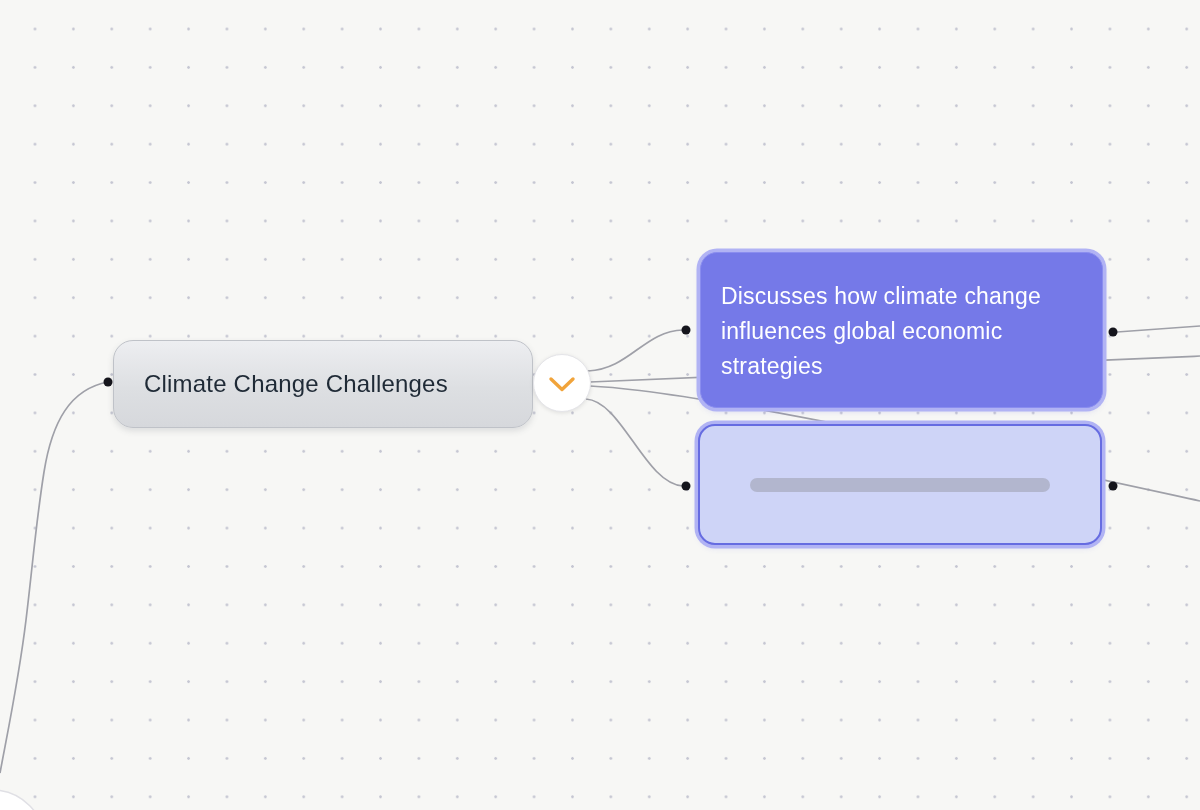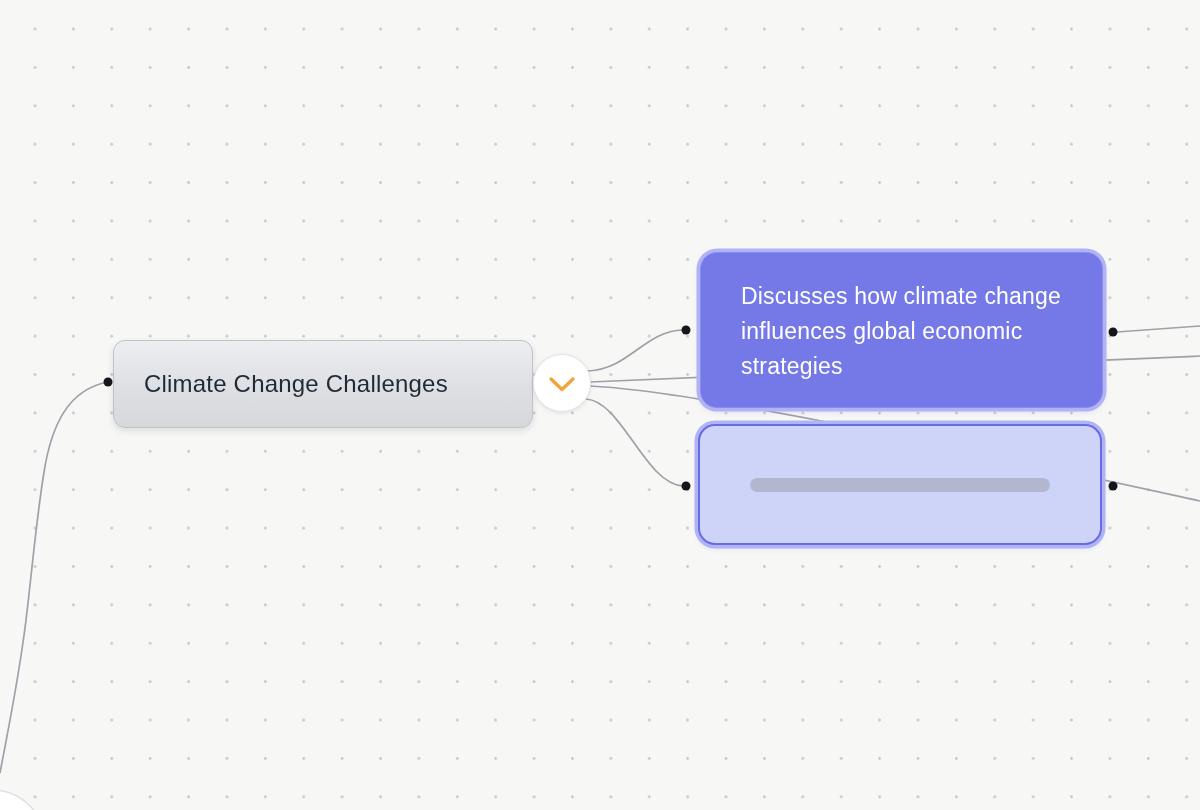--- a/index.html
+++ b/index.html
@@ -28,21 +28,21 @@
   }
   .node {
     position: absolute;
     box-sizing: border-box;
   }
   .node-root {
     left: 113px; top: 340px;
     width: 420px; height: 88px;
     background: linear-gradient(180deg, #EDEEF1 0%, #DDDFE2 55%, #D6D8DC 100%);
     border: 1.5px solid #BFC2C8;
-    border-radius: 12px;
+    border-radius: 20px;
     box-shadow: 0 3px 6px rgba(70,75,85,0.15);
     display: flex;
     align-items: center;
     padding-left: 30px;
     cursor: pointer;
   }
   .node-root .label {
     font-size: 24px;
     color: #1F2A36;
     font-weight: 500;
@@ -62,21 +62,21 @@
     cursor: pointer;
     z-index: 5;
   }
   .node-child-primary {
     left: 700px; top: 252px;
     width: 403px; height: 156px;
     background: #7579E8;
     border: 1.5px solid #8A8DEF;
     border-radius: 17px;
     box-shadow: 0 0 0 3.5px #B1B3F4, 0 3px 6px rgba(117,121,232,0.25);
-    padding: 26px 40px;
+    padding: 26px 20px;
     cursor: pointer;
     z-index: 2;
   }
   .node-child-primary .text {
     color: #FFFFFF;
     font-size: 23px;
     line-height: 35px;
     font-weight: 400;
     letter-spacing: 0.2px;
   }

